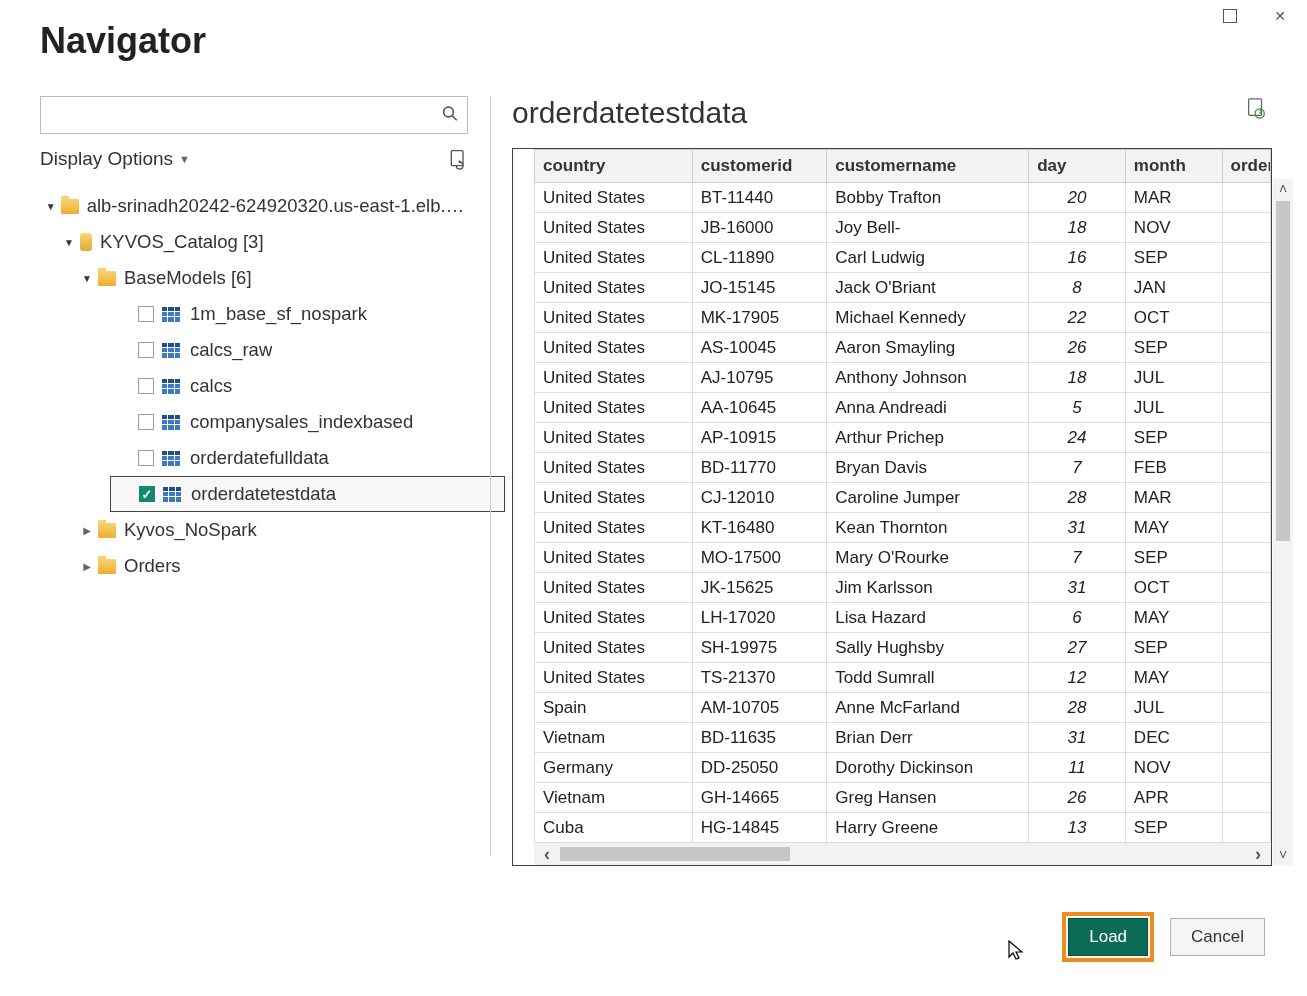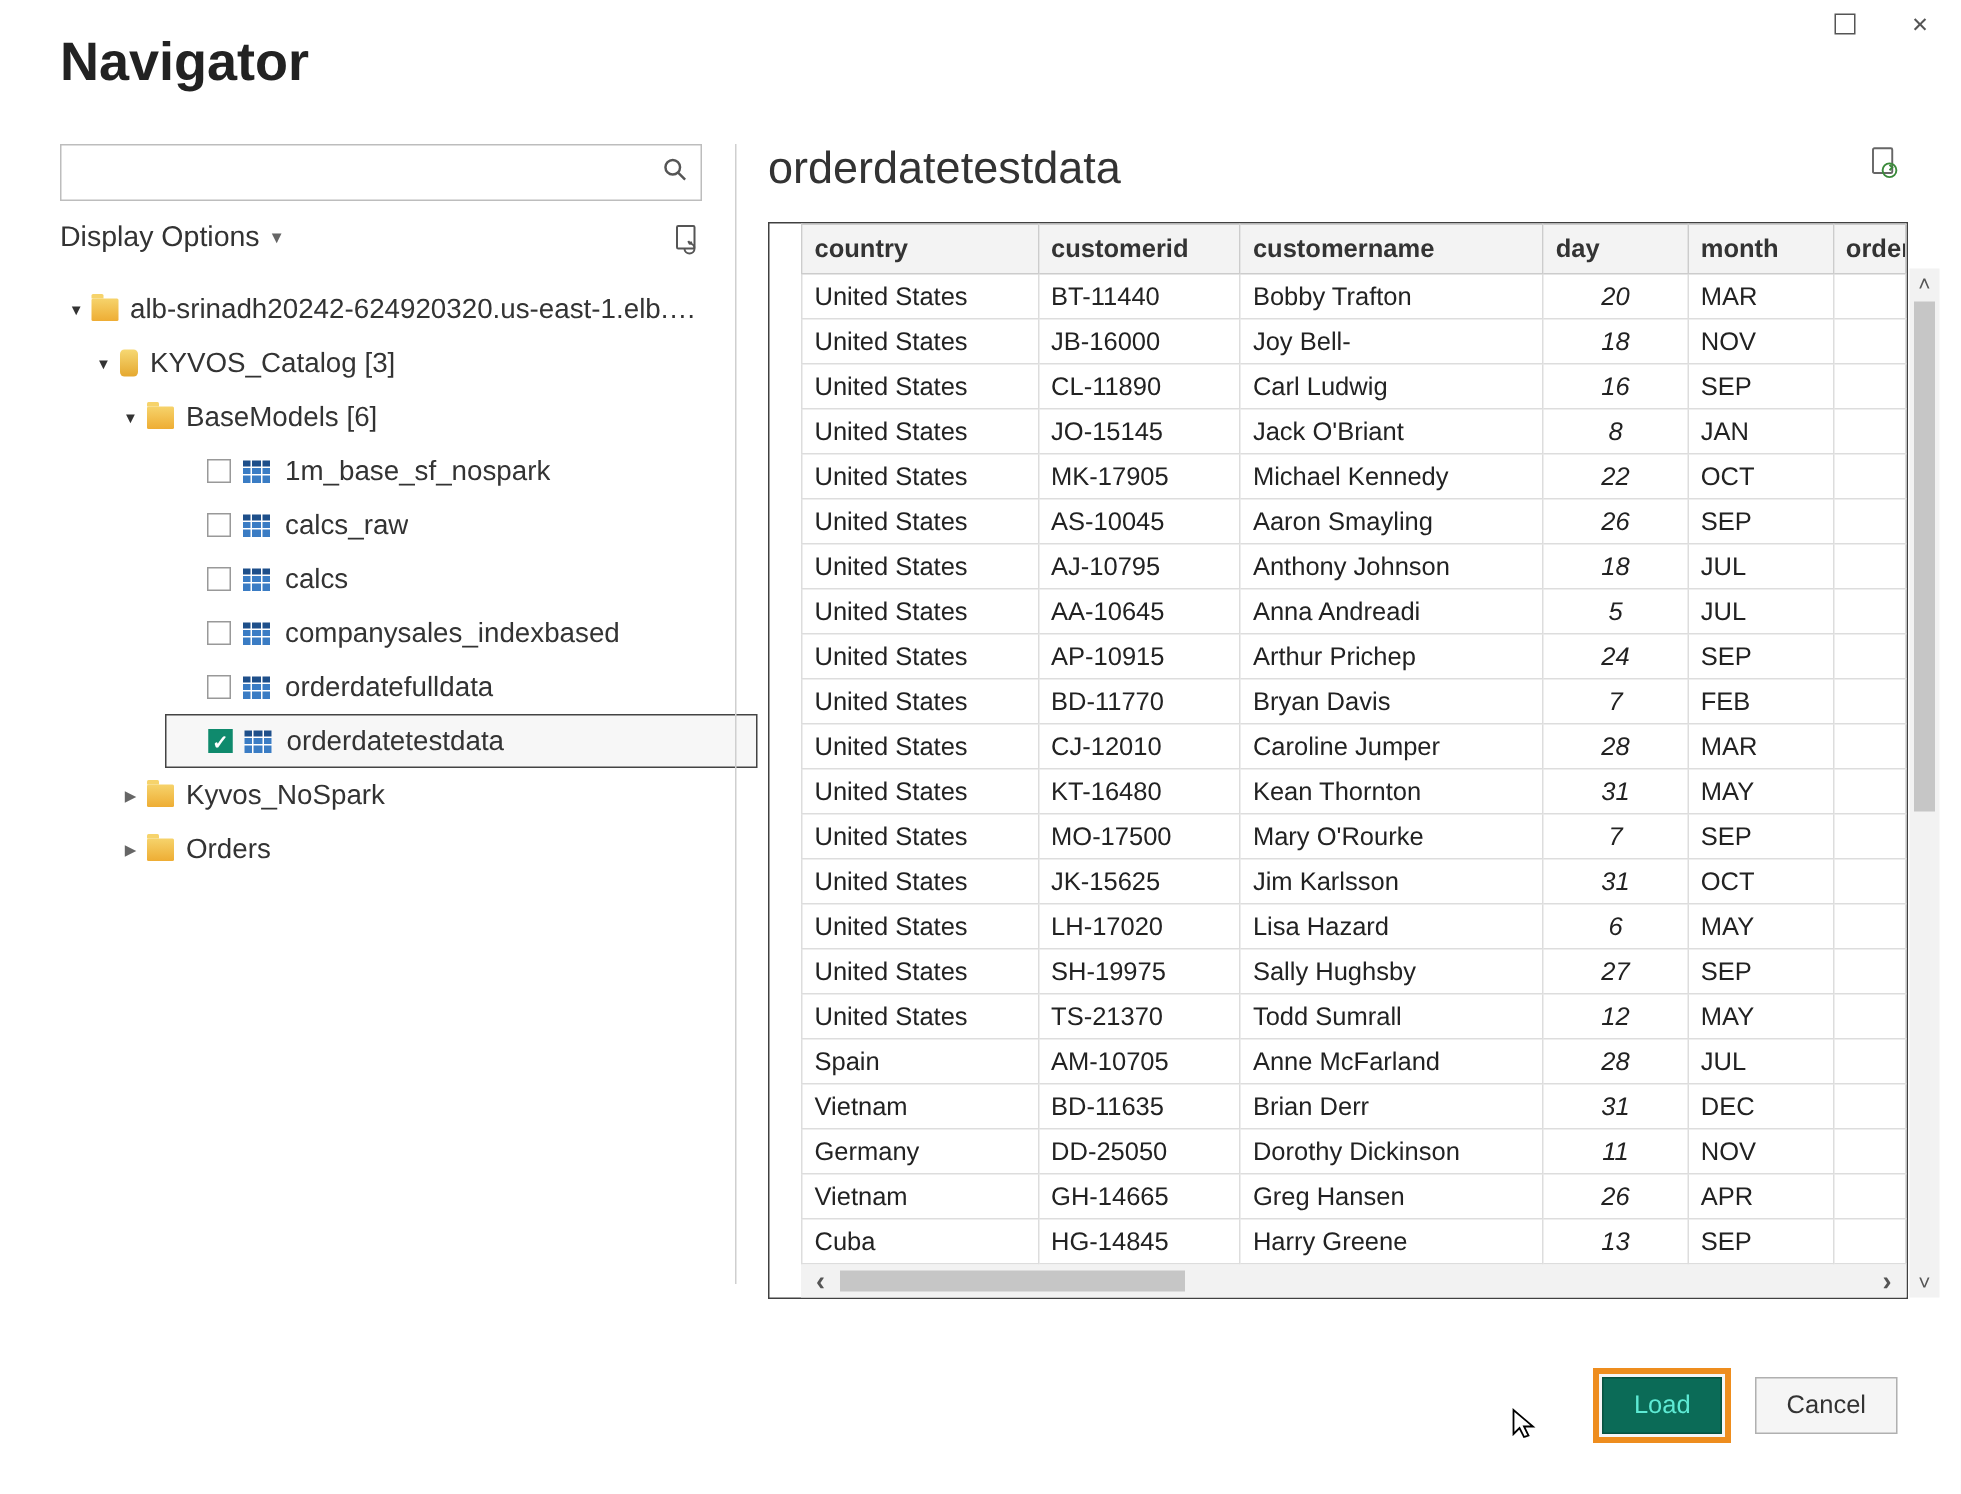--- a/index.html
+++ b/index.html
@@ -60,21 +60,21 @@
   .vthumb { position:absolute; top:22px; width:14px; height:340px; background:#c6c6c6; left:3px;}
   .varrow { font-size:14px; color:#555; padding:2px 0; cursor:pointer;}
   
   .hscroll { height:22px; background:#f2f2f2; position:relative; display:flex; align-items:center; }
   .harrow { width:26px; text-align:center; font-size:18px; color:#555; cursor:pointer; font-weight:bold;}
   .htrack { flex:1; position:relative; height:14px; }
   .hthumb { position:absolute; left:0; width:230px; height:14px; background:#c6c6c6; }
 
   .footer { position:absolute; bottom:34px; right:42px; display:flex; gap:16px; align-items:center; }
   .btn { padding:8px 20px; font-size:17px; border:1px solid #b0b0b0; background:#f5f5f5; color:#333; cursor:pointer; }
-  .btn.primary { background:#0b6b57; color:#5eead4; border:1px solid #07513f; }
+  .btn.primary { background:#0b6b57; color:#ffffff; border:1px solid #07513f; }
   .btn.primary-wrap { border:4px solid #ee8d1e; padding:2px; display:inline-block; }
   .bg-fade { position:absolute; left:0; right:0; bottom:0; height:180px; background:linear-gradient(to bottom, rgba(255,255,255,0), #eaeaea 60%, #e0e0e0); z-index:-1;}
   .cursor { position:absolute; bottom:30px; right:282px; font-size:20px; color:#000; pointer-events:none;}
 </style>
 </head>
 <body>
 
 <div class="window">
   <div class="titlebar">
     <div class="title-btn">

